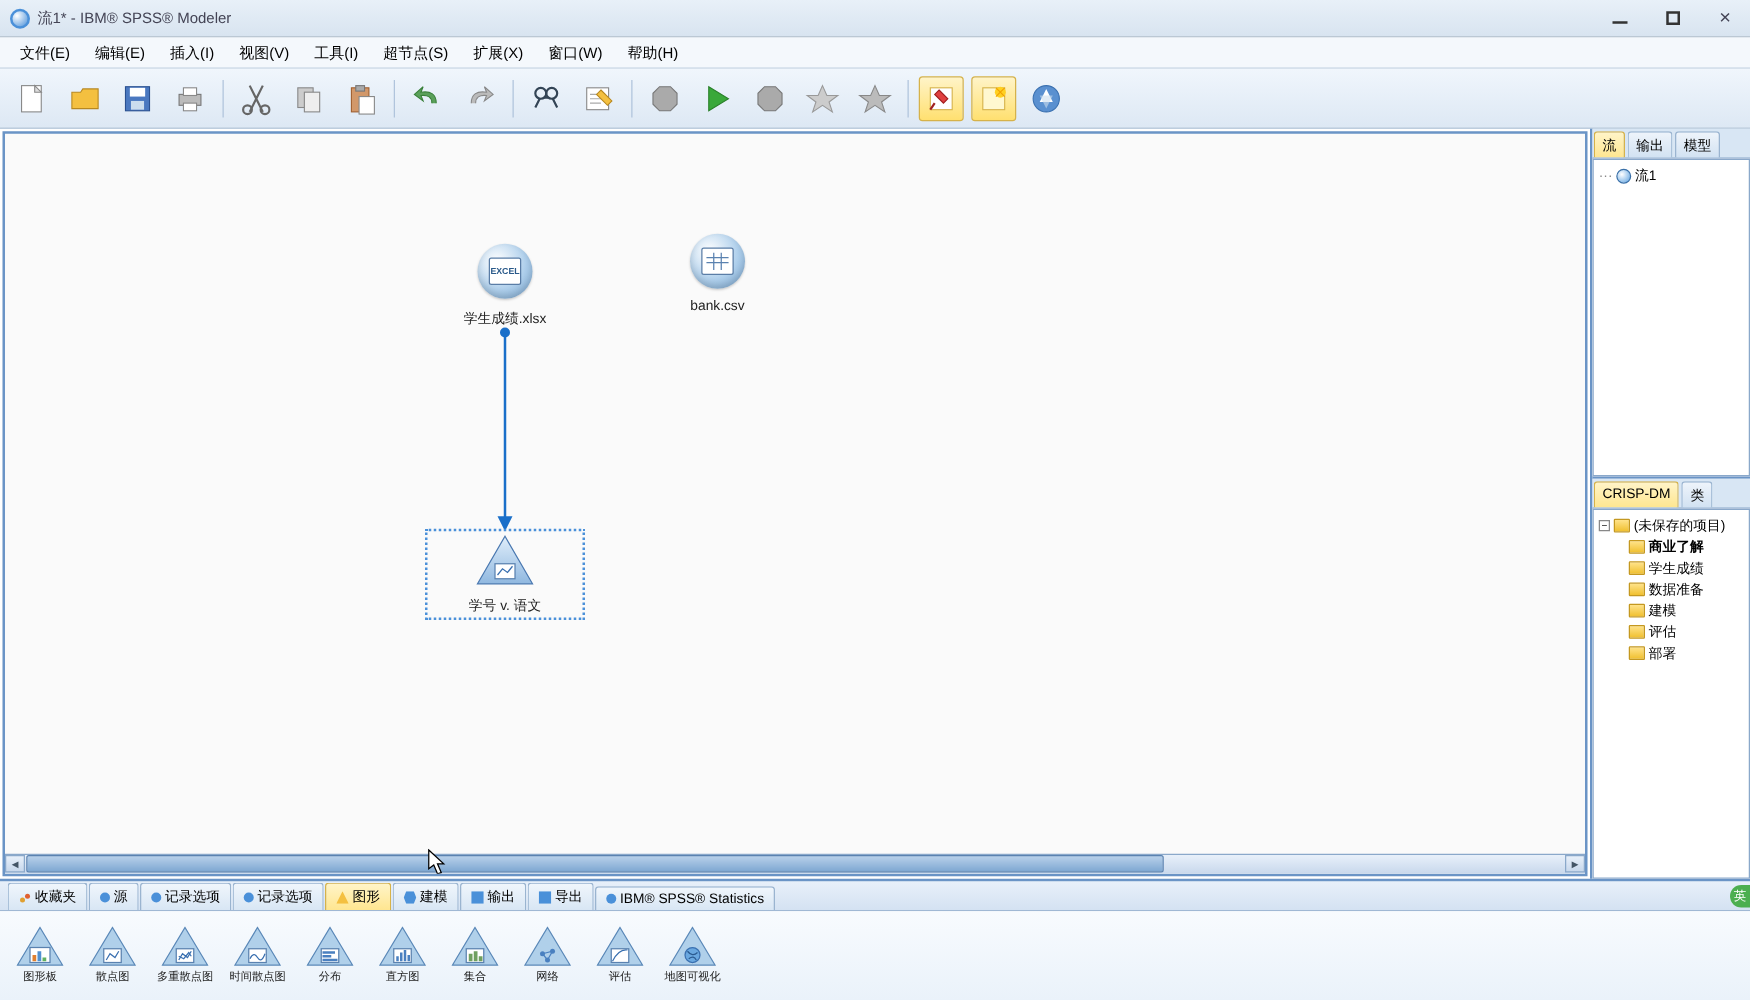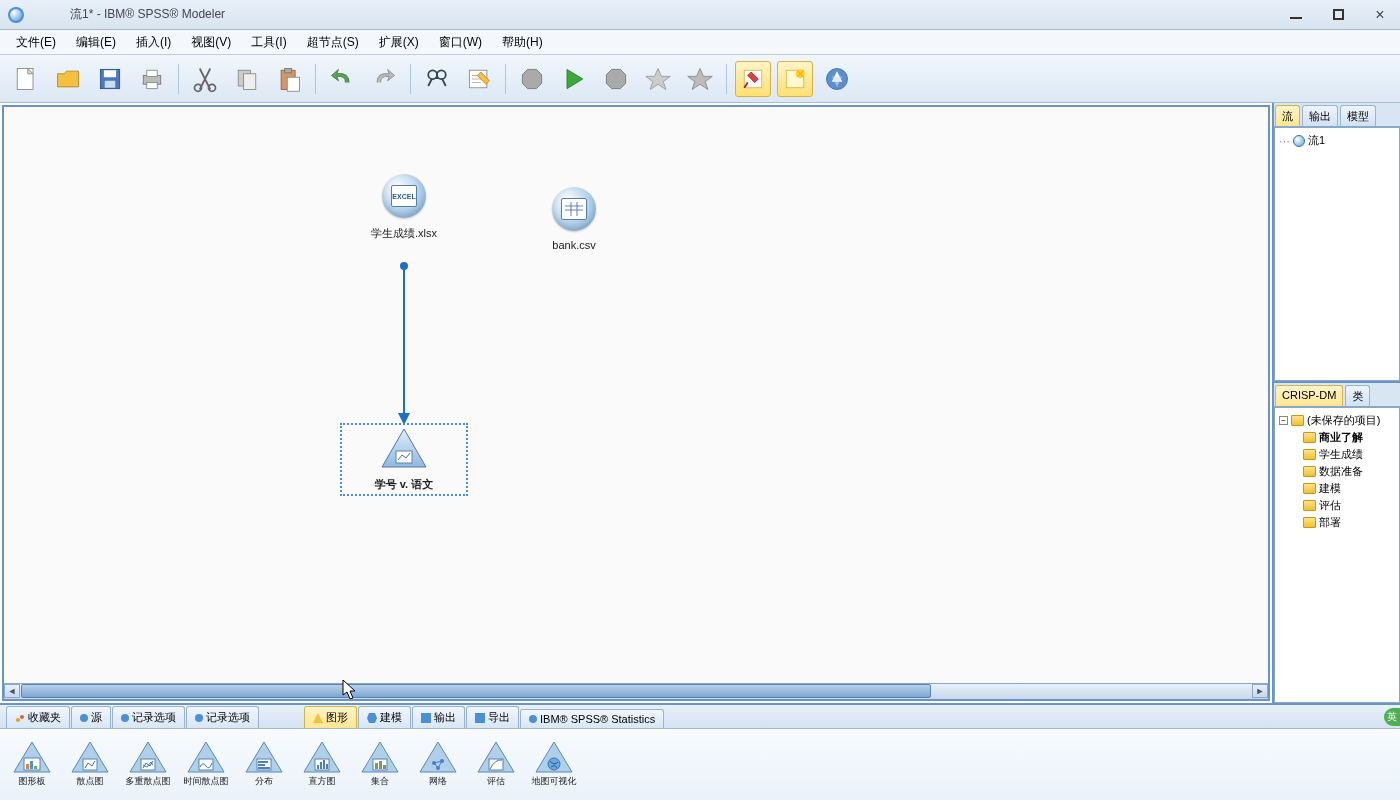--- a/index.html
+++ b/index.html
@@ -2,21 +2,21 @@
 <html><head>
 <meta charset="utf-8">
 <style>
 * { box-sizing: border-box; margin: 0; padding: 0; }
 body { font-family: "Microsoft YaHei", Arial, sans-serif; font-size: 12px; background: #fff; overflow: hidden; width: 1400px; height: 800px; position: relative; }
 
 
 .titlebar { height: 30px; background: linear-gradient(#e8f0f8, #d8e4f0); border-bottom: 1px solid #a8b8c8; display: flex; align-items: center; padding: 0 8px; color: #445; }
 .titlebar .app-icon { width: 16px; height: 16px; background: #4a90d9; border-radius: 50%; margin-right: 6px; position: relative; }
 .titlebar .app-icon::before { content: ""; position: absolute; inset: 2px; background: radial-gradient(circle at 30% 30%, #fff, #4a90d9); border-radius: 50%; }
-.titlebar .title { flex: 1; margin-left: 40px; }
+.titlebar .title { flex: 1; }
 .titlebar .win-controls { display: flex; gap: 18px; }
 .titlebar .win-btn { width: 24px; height: 18px; display: flex; align-items: center; justify-content: center; }
 .titlebar .win-min { border-bottom: 2px solid #333; width: 12px; height: 0; margin-top: 6px; }
 .titlebar .win-max { border: 2px solid #333; width: 11px; height: 11px; }
 .titlebar .win-close { font-size: 16px; line-height: 1; }
 
 
 .menubar { height: 22px; background: #f4f8fc; display: flex; align-items: center; padding: 12px 6px; border-bottom: 1px solid #c0cfe0; }
 .menubar .menu-item { padding: 2px 10px; cursor: default; }
 
@@ -61,21 +61,21 @@
 .tree-toggle { width:9px; height:9px; border:1px solid #888; font-size:8px; line-height:7px; text-align:center; }
 .folder-icon { width:13px; height:11px; background: linear-gradient(#ffe38a,#f0c030); border:1px solid #c49820; border-radius:1px; }
 .stream-icon { width: 12px; height: 12px; background: radial-gradient(circle at 35% 35%, #fff, #5aa0e0); border-radius: 50%; border:1px solid #3a70a8;}
 
 .right-upper { height: 280px; display:flex; flex-direction:column; border-bottom:2px solid #6a94c6; }
 .right-lower { flex:1; display:flex; flex-direction:column; }
 
 
 .palette-tabs { height: 26px; background: linear-gradient(#e8f0fa,#d4e2f2); display: flex; align-items: flex-end; padding: 0 6px; border-top: 2px solid #6a94c6; border-bottom: 1px solid #a0b8d4; }
 .pal-tab { display:flex; align-items:center; gap:3px; padding: 3px 8px; font-size:11px; background: linear-gradient(#f0f6fc,#d8e6f4); border:1px solid #9ab4d0; border-bottom:none; border-radius:3px 3px 0 0; margin-right:1px; cursor:default;}
-.pal-tab.active { background: linear-gradient(#fff4c8,#ffe690); border-color:#d6b24a;margin-left:44px; }
+.pal-tab.active { background: linear-gradient(#fff4c8,#ffe690); border-color:#d6b24a; }
 .pal-dot { width:8px; height:8px; border-radius:50%; }
 
 
 .palette-body { height: 72px; background: linear-gradient(#f8fbfe,#eaf2fa); display:flex; align-items:center; padding: 15px 10px; gap: 14px; border-bottom:1px solid #c0d0e4;}
 .pal-item { display:flex; flex-direction:column; align-items:center; width: 44px; cursor:grab;}
 .pal-item-tri { width: 38px; height: 32px; }
 .pal-item-label { font-size: 9px; color:#222; margin-top:2px; text-align:center; white-space:nowrap;}
 
 
 .cursor { position:absolute; width:16px; height:22px; pointer-events:none; z-index:999;}
@@ -236,32 +236,32 @@
         <polygon points="16,7 22,19 10,19" fill="#fff"></polygon>
         <polygon points="16,25 10,13 22,13" fill="#cde" opacity=".6"></polygon>
       </svg>
     </div>
 </div>
 
 <div class="main">
 
   <div class="canvas-area">
 
-    <div class="node" style="left:340px; top:67px;">
+    <div class="node" style="left:340px; top:88px;">
       <div class="node-icon">
         <div class="node-icon-inner">EXCEL</div>
       </div>
       <div class="node-label">学生成绩.xlsx</div>
     </div>
 
     <div class="arrow-tail" style="left:396px; top:155px;"></div>
     <div class="arrow-line" style="left:399px; top:160px; height:148px;"></div>
     <div class="arrow-head" style="left:394px; top:306px;"></div>
 
-    <div class="node triangle-node selected" style="left:340px; top:320px;font-weight:bold;">
+    <div class="node triangle-node selected" style="left:340px; top:320px;">
       <div class="node-icon">
         <svg viewBox="0 0 48 42">
             <polygon points="24,2 46,40 2,40" fill="url(#g1)" stroke="#4a78b0" stroke-width="1"></polygon>
         <defs>
               <linearGradient id="g1" x1="0" y1="0" x2="0" y2="1">
                 <stop offset="0" stop-color="#e0eefa"></stop>
                 <stop offset="1" stop-color="#90b8e0"></stop>
               </linearGradient>
             </defs>
         <rect x="16" y="24" width="16" height="12" fill="#fff" stroke="#5a82b0"></rect>

